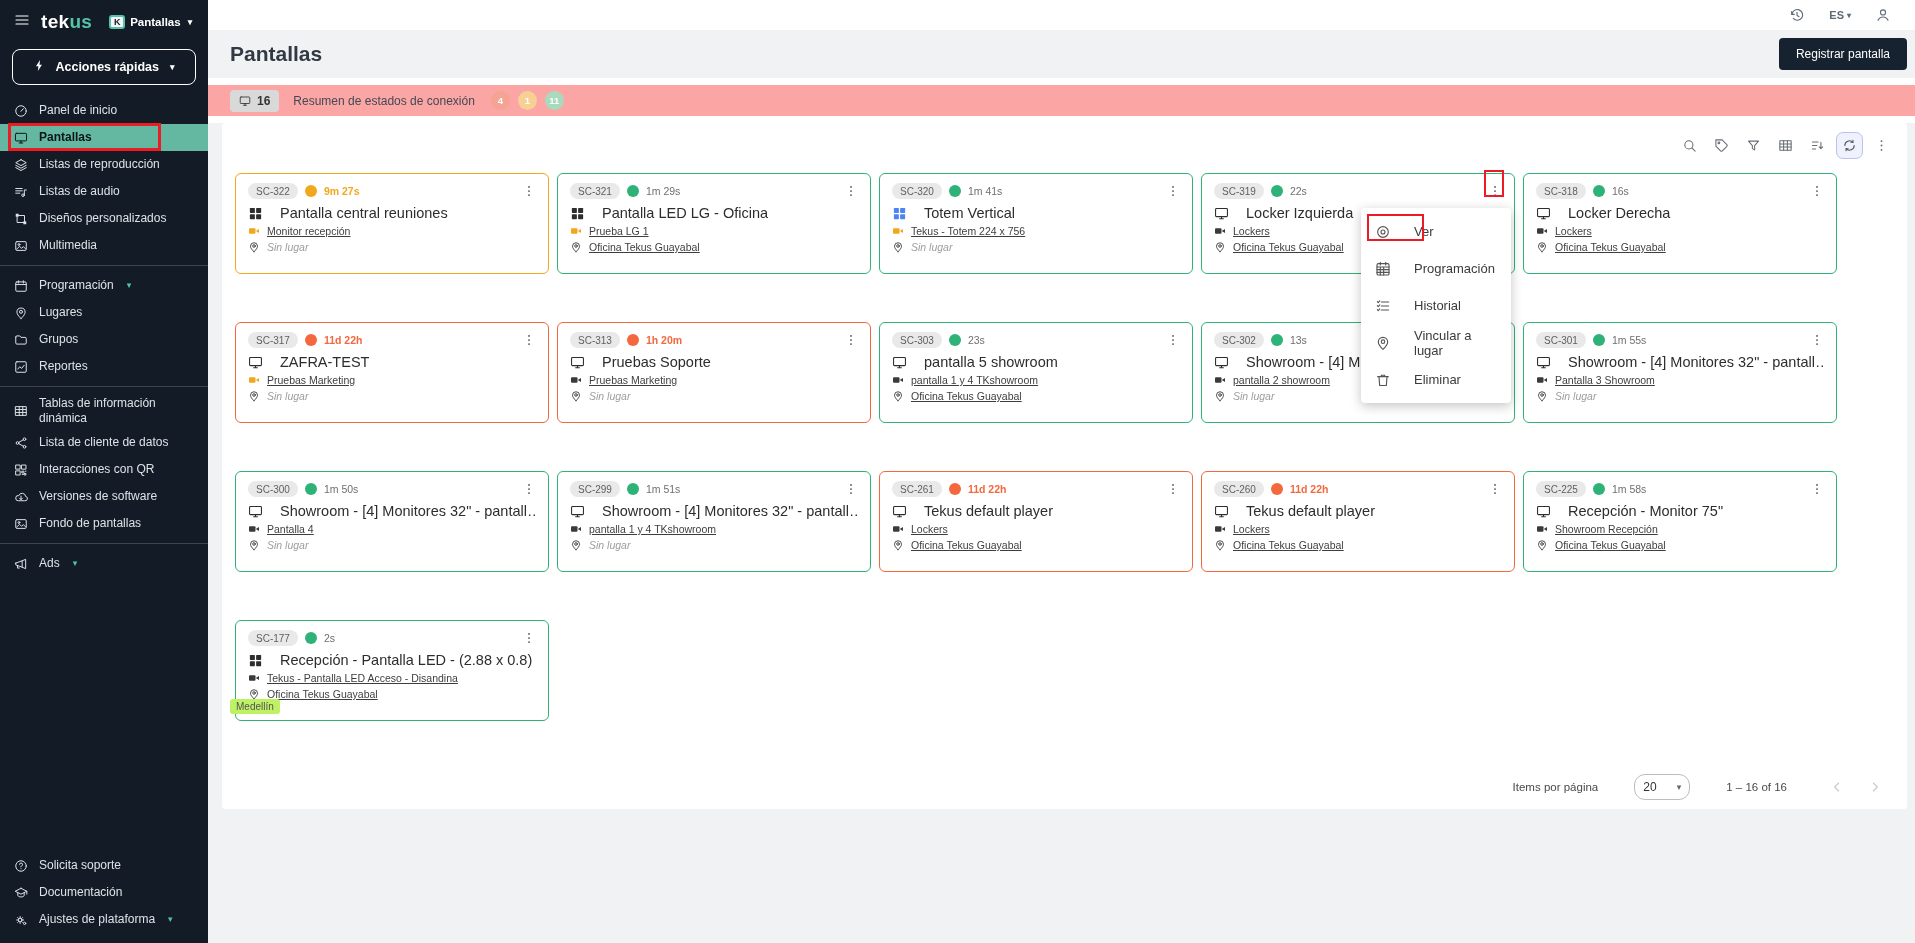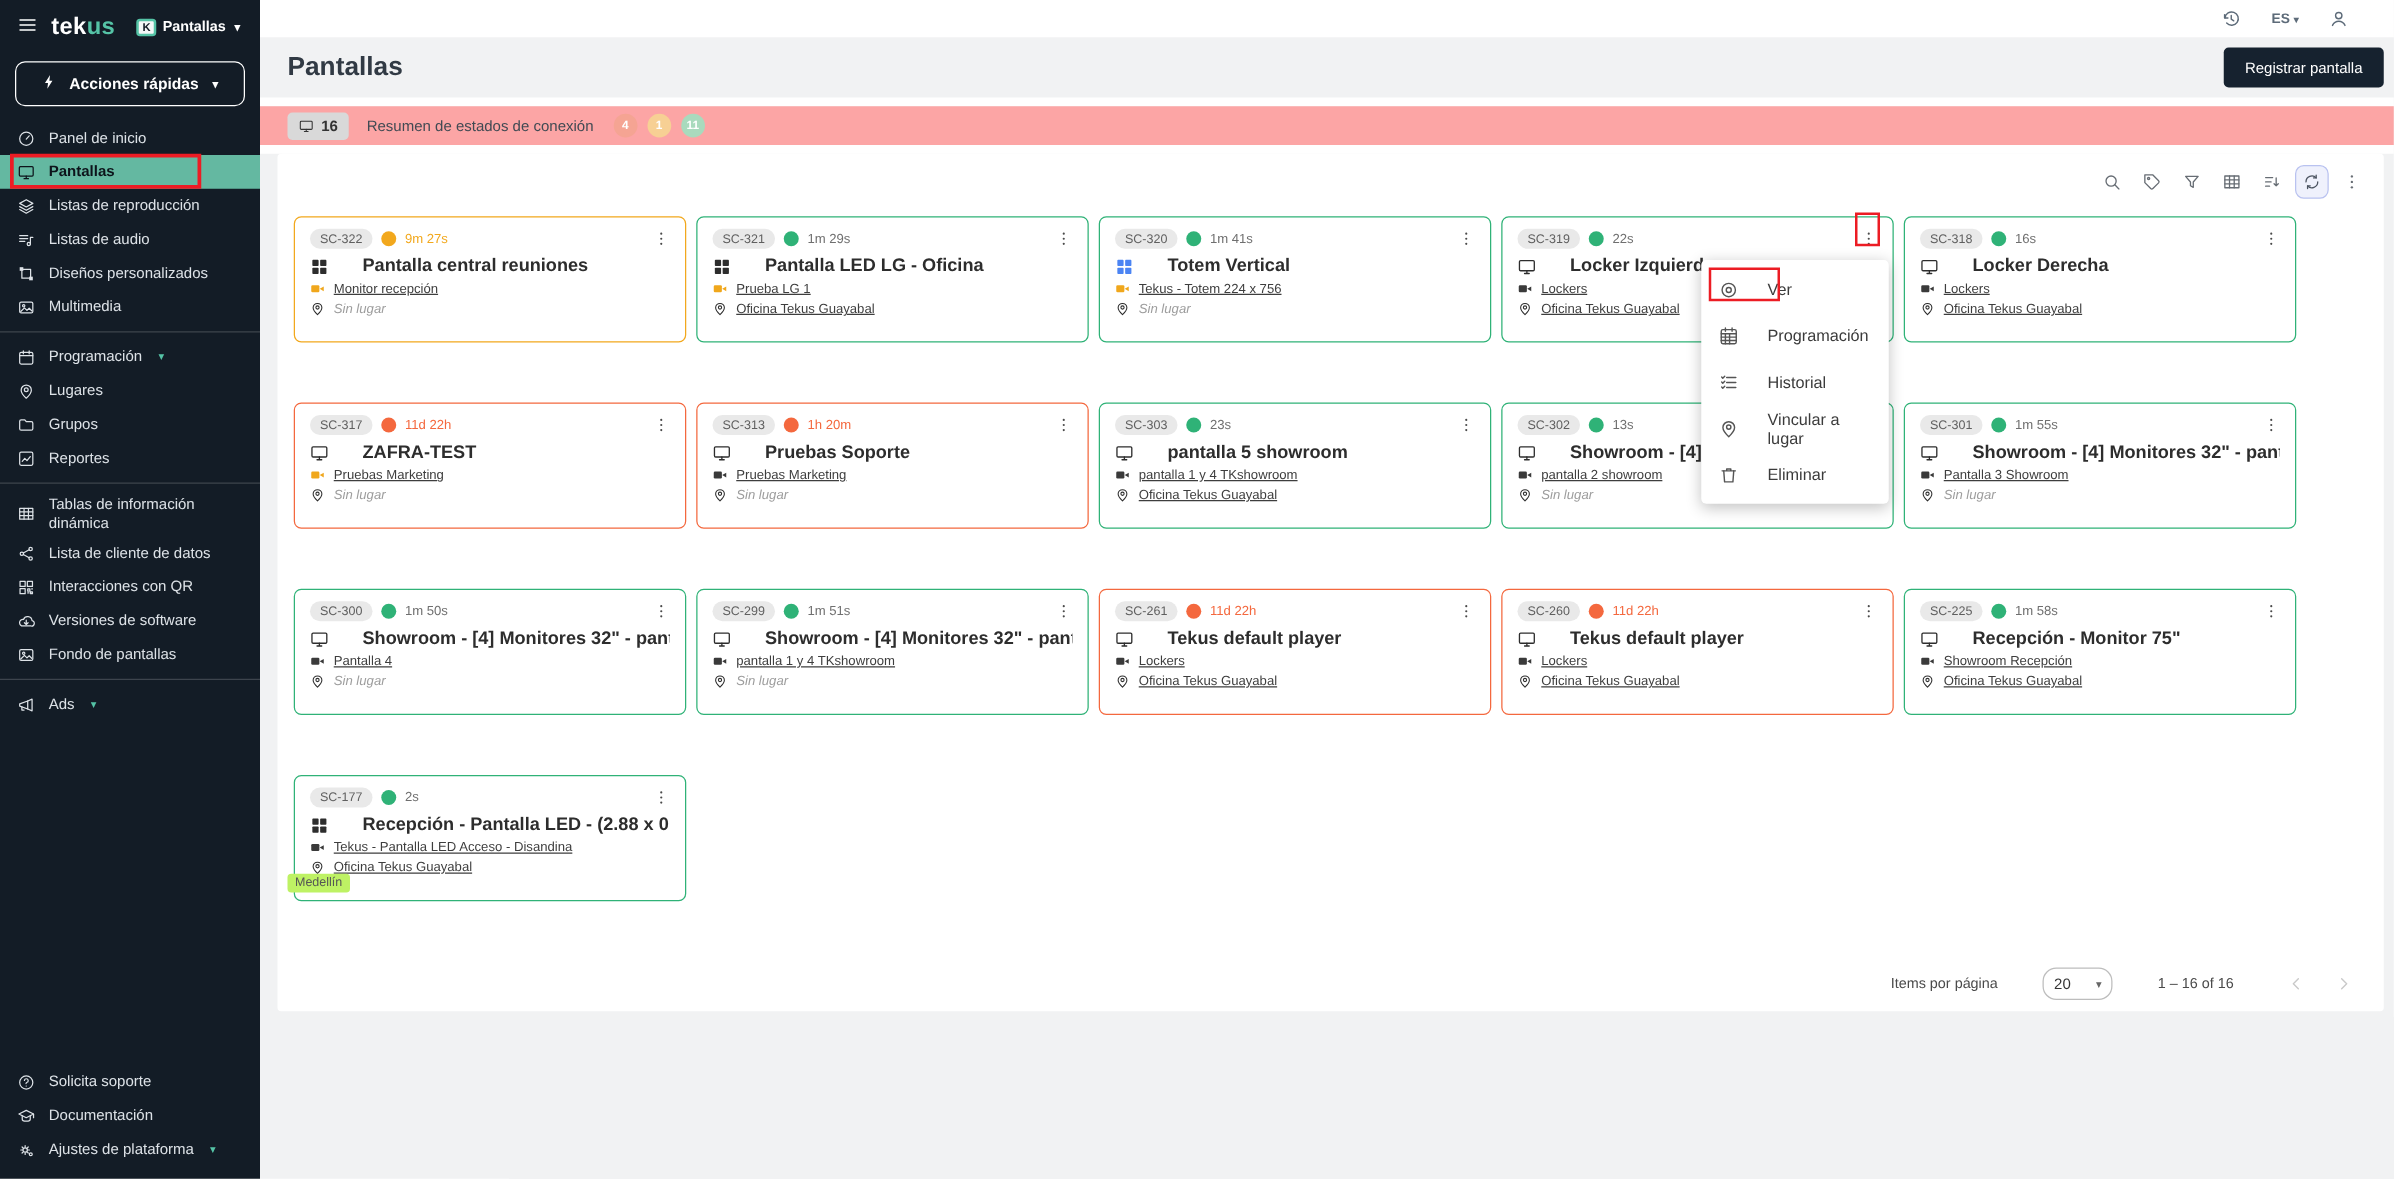--- a/index.html
+++ b/index.html
@@ -22,21 +22,21 @@
 .nav{display:flex;flex-direction:column}
 .nav-item{display:flex;align-items:center;gap:11px;padding:0 14px;min-height:27px;font-size:12px;color:#dde2e7;cursor:pointer}
 .nav-item .caret{color:#55c3a6}
 .nav-item.active{background:#64b8a1;color:#0d141b;font-weight:bold}
 .nav-item.active .i{color:#0d141b}
 .nav-label{line-height:1.25;padding:3px 0}
 .divider{height:1px;background:rgba(255,255,255,.18);margin:6px 0}
 .sb-foot{margin-top:auto;padding-bottom:10px}
 
 .main{position:absolute;left:208px;top:0;right:0;bottom:0;background:#f1f2f3}
-.topstrip{height:30px;background:#fff;display:flex;align-items:center;justify-content:flex-end;gap:24px;padding-right:36px;color:#5d6b79}
+.topstrip{height:30px;background:#fff;display:flex;align-items:center;justify-content:flex-end;gap:24px;padding-right:24px;color:#5d6b79}
 .lang{display:flex;align-items:center;gap:3px;font-size:11px;font-weight:bold;cursor:pointer}
 .lang:after{content:"▾";font-size:8px}
 .head-band{height:48px;background:#f1f2f3;display:flex;align-items:center;justify-content:space-between;padding:0 8px 0 22px}
 .page-title{font-size:21px;font-weight:bold;color:#313a44}
 .register-btn{background:#16222f;color:#fff;font-size:12px;border:none;border-radius:4px;padding:9px 17px;cursor:pointer;font-family:inherit}
 .gap{height:7px;background:#fff}
 .sum-band{height:31px;background:#fca5a5;display:flex;align-items:center;gap:14px;padding:0 22px}
 .count-chip{background:#d9d9d9;border-radius:4px;height:22px;padding:0 9px;display:flex;align-items:center;gap:6px;font-size:12px;font-weight:bold;color:#333}
 .sum-label{font-size:12px;color:#414a53}
 .badges{display:flex;gap:8px;margin-left:2px}
@@ -55,26 +55,26 @@
 .card{position:relative;height:101px;border:1px solid #ccc;border-radius:6px;background:#fff;padding:9px 12px 8px}
 .card.st-green{border-color:#2fb277}
 .card.st-red{border-color:#f4683e}
 .card.st-yellow{border-color:#f2a81d}
 .card-top{display:flex;align-items:center;gap:7px}
 .id-chip{background:#e9e9e9;color:#5f5f5f;font-size:10px;border-radius:9px;padding:2.5px 8px;white-space:nowrap}
 .dot{width:12px;height:12px;border-radius:50%}
 .st-green .dot{background:#2fb277}
 .st-red .dot{background:#f4683e}
 .st-yellow .dot{background:#f2a81d}
-.uptime{font-size:10.5px;font-weight:normal}
+.uptime{font-size:10.5px;font-weight:bold}
 .st-green .uptime{color:#6f6f6f;font-weight:normal}
 .st-red .uptime{color:#f4683e}
 .st-yellow .uptime{color:#f2a81d}
 .kebab{margin-left:auto;color:#4a4a4a;cursor:pointer;display:flex}
-.card-title{display:flex;align-items:center;gap:27px;margin-top:6px;font-size:14.5px;font-weight:bold;color:#2d2d2d;white-space:nowrap;overflow:hidden}
+.card-title{display:flex;align-items:center;gap:17px;margin-top:6px;font-size:14.5px;font-weight:normal;color:#2d2d2d;white-space:nowrap;overflow:hidden}
 .card-title .i{color:#2d2d2d}
 .card-title .i.blue{color:#4b84f3}
 .card-row{display:flex;align-items:center;gap:7px;margin-top:4px;font-size:10.5px;color:#3e3e3e;white-space:nowrap;overflow:hidden}
 .card-row .link{text-decoration:underline;color:#3e3e3e;cursor:pointer}
 .muted{font-style:italic;color:#9d9d9d}
 .cam-orange{color:#f0a71c}
 .cam-dark{color:#3a3a3a}
 .pin-ico{color:#2d2d2d}
 .tag{position:absolute;left:-6px;bottom:6px;background:#bef264;border-radius:3px;padding:2px 6px;font-size:10px;color:#555;white-space:nowrap}
 

